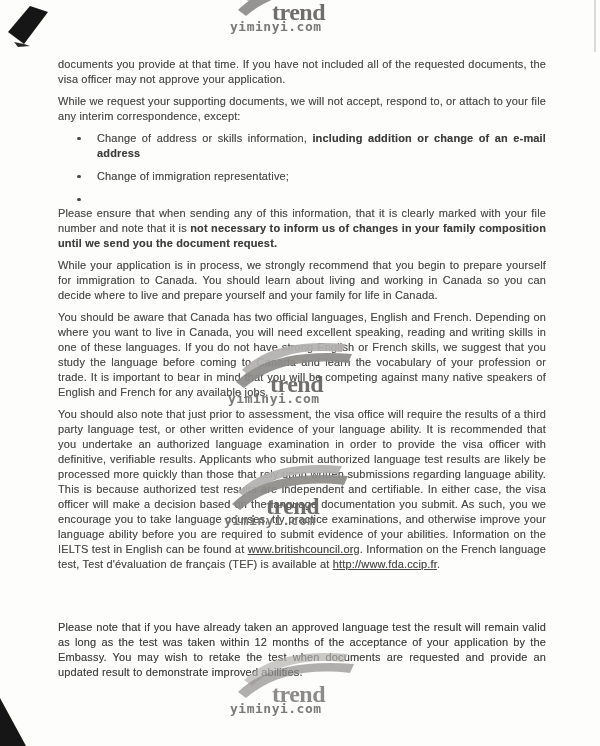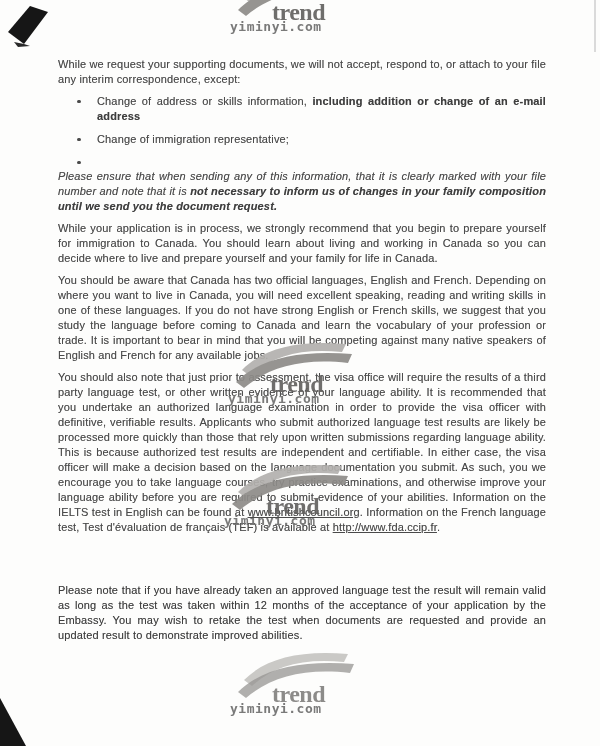--- a/index.html
+++ b/index.html
@@ -12,21 +12,21 @@
     position:absolute; inset:0; background:#fdfdfc;
   }
   .content {
     position:absolute; left:58px; top:57px; width:488px;
     color:#4a4a4a; font-size:11px; line-height:15px;
     text-align:justify; letter-spacing:0.15px;
     text-shadow:0 0 0.6px rgba(90,90,90,0.55);
   }
   .content p { margin:0 0 7px 0; }
   .content strong { color:#3e3e3e; }
-  p.gap-before { margin-top:22px;font-style:italic; }
+  p.gap-before { margin-top:22px; }
   p.bold-para { font-weight:normal; color:#3e3e3e;margin-top:48px; }
   ul.bullets { list-style:none; margin:3px 0 7px 0; padding:0; }
   ul.bullets li { position:relative; padding-left:39px; margin-bottom:8px; }
   .dot {
     position:absolute; left:19px; top:5.5px; width:3.5px; height:3.5px;
     background:#4a4a4a; border-radius:50%;
   }
   .lnk { text-decoration:underline; color:#4a4a4a; }
 
   
@@ -56,20 +56,21 @@
 </style>
 </head>
 <body>
 
 <div class="page">
 
   <div class="edge-line"></div>
 
   <div class="content">
 
+    <p>documents you provide at that time. If you have not included all of the requested documents, the visa officer may not approve your application.</p>
 
     <p>While we request your supporting documents, we will not accept, respond to, or attach to your file any interim correspondence, except:</p>
 
     <ul class="bullets">
       <li>
         <span class="dot"></span><span>Change of address or skills information, </span><strong>including addition or change of an e-mail address</strong>
       </li>
       <li>
         <span class="dot"></span><span>Change of immigration representative;</span>
       </li>

